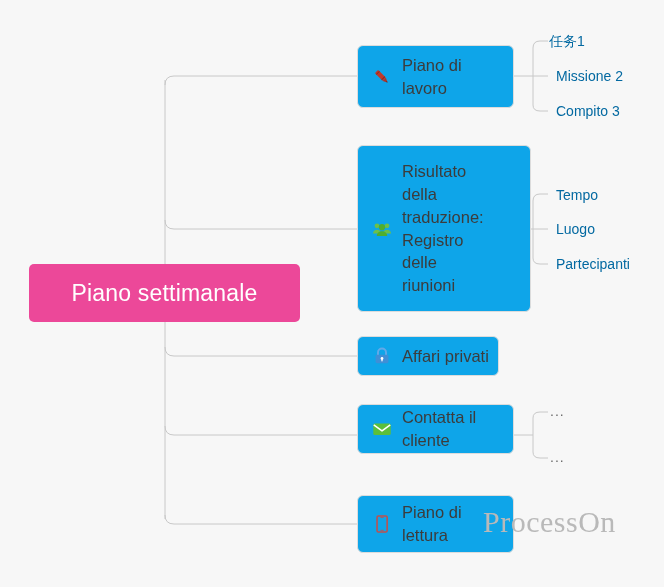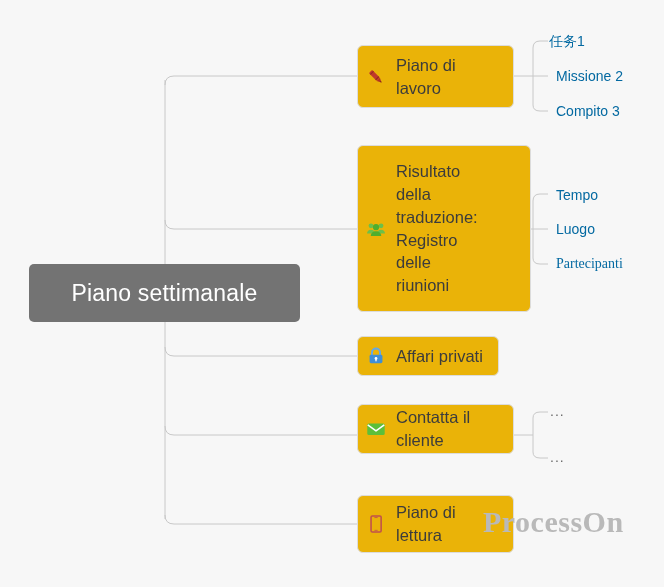--- a/index.html
+++ b/index.html
@@ -28,44 +28,44 @@
     pointer-events: none;
   }
 
   
   .root-node {
     position: absolute;
     left: 29px;
     top: 264px;
     width: 271px;
     height: 58px;
-    background: #737373;
+    background: #ec4899;
     border-radius: 5px;
     display: flex;
     align-items: center;
     justify-content: center;
     box-sizing: border-box;
   }
   .root-label {
     color: #ffffff;
     font-size: 23px;
     letter-spacing: 0.2px;
     white-space: nowrap;
   }
 
   
   .node {
     position: absolute;
-    background: #eab308;
+    background: #0ea5e9;
     border: 1px solid #dcdcdc;
     border-radius: 6px;
     box-sizing: border-box;
     display: flex;
     align-items: center;
-    padding-left: 6px;
+    padding-left: 12px;
   }
   .node-icon {
     width: 24px;
     height: 24px;
     flex: 0 0 24px;
     display: flex;
     align-items: center;
     justify-content: center;
     margin-right: 8px;
   }
@@ -99,21 +99,21 @@
     letter-spacing: 1px;
   }
 
   
   .watermark {
     position: absolute;
     left: 483px;
     top: 505px;
     font-family: "Liberation Serif", serif;
     font-size: 30px;
-    font-weight: bold;
+    font-weight: normal;
     color: #b9b9b9;
     letter-spacing: 0.5px;
     white-space: nowrap;
   }
 </style>
 </head>
 <body>
 
 <div id="canvas">
 
@@ -191,21 +191,21 @@
     <span class="node-text">Risultato
 della
 traduzione:
 Registro
 delle
 riunioni</span>
   </div>
 
   <div class="leaf" style="left:556px; top:188px;">Tempo</div>
   <div class="leaf" style="left:556px; top:222px;">Luogo</div>
-  <div class="leaf" style="left:556px; top:257px;font-family:Liberation Serif, serif;">Partecipanti</div>
+  <div class="leaf" style="left:556px; top:257px;">Partecipanti</div>
 
   <div class="node node-private">
     <span class="node-icon">
       <svg width="22" height="22" viewBox="0 0 24 24">
         <path d="M7.6 11V8.2a4.4 4.4 0 0 1 8.8 0V11" fill="none" stroke="#63a9e8" stroke-width="2.1"></path>
         <rect x="5" y="10.6" width="14" height="9.4" rx="1.6" fill="#3f8fd6"></rect>
         <circle cx="12" cy="14.6" r="1.5" fill="#ffffff"></circle>
         <rect x="11.3" y="14.8" width="1.4" height="3.1" rx="0.6" fill="#ffffff"></rect>
       </svg>
     </span>

